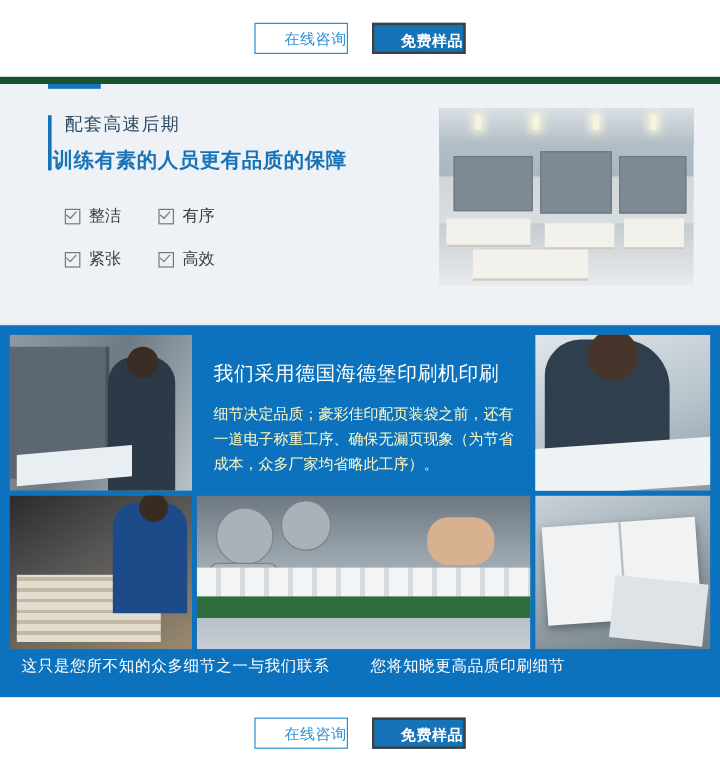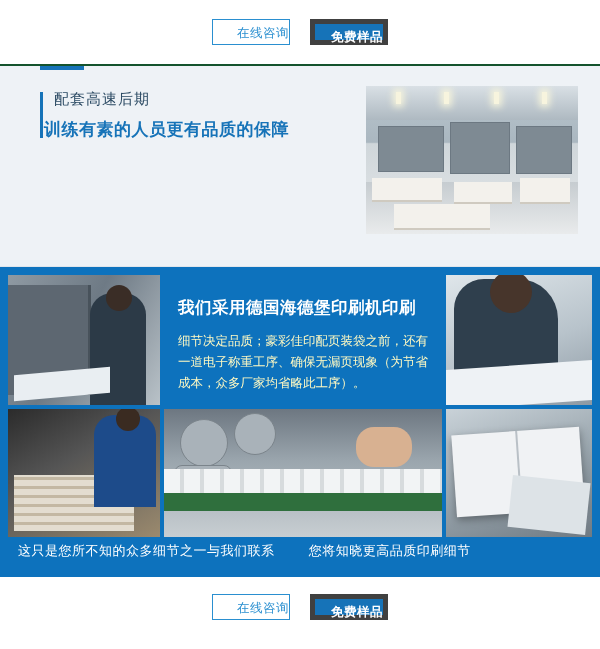--- a/index.html
+++ b/index.html
@@ -44,30 +44,30 @@
     user-select: none;
   }
   .btn-outline {
     border: 1px solid #2a8fd0;
     color: #2a8fd0;
     background: #ffffff;
   }
   .btn-solid {
     background: #1673b8;
     color: #ffffff;
-    border: 5px solid #404040;
+    border: 2px solid #404040;
     font-weight: bold;
   }
 
   
   .panel-one {
     position: relative;
     height: 200px;
     background: #eef2f6;
-    border-top: 2px solid #14532d;
+    border-top: 6px solid #14532d;
     border-bottom: 1px solid #dfe5eb;
   }
   .panel-one .tab-accent {
     position: absolute;
     top: 0;
     left: 40px;
     width: 44px;
     height: 4px;
     background: #1673b8;
   }
@@ -186,21 +186,21 @@
   .c1 { left: 0;   top: 0;   width: 152px; height: 130px; }
   .c2 { left: 156px; top: 0; width: 278px; height: 130px; background: #0d72bd; }
   .c3 { left: 438px; top: 0; width: 146px; height: 130px; }
   .c4 { left: 0;   top: 134px; width: 152px; height: 128px; }
   .c5 { left: 156px; top: 134px; width: 278px; height: 128px; }
   .c6 { left: 438px; top: 134px; width: 146px; height: 128px; }
 
   .txt-head {
     color: #ffffff;
     font-size: 16.5px;
-    font-weight: bold;
+    font-weight: normal;
     letter-spacing: 0.5px;
     padding: 22px 14px 0 14px;
   }
   .txt-body {
     color: #fef9c3;
     font-size: 12.5px;
     line-height: 21px;
     padding: 12px 14px 0 14px;
     text-align: justify;
   }
@@ -319,20 +319,38 @@
   </div>
 
   <div class="panel-one">
     <div class="tab-accent"></div>
     <div class="inner">
       <div class="p1-left">
         <div class="bar"></div>
         <div class="p1-title-sm">配套高速后期</div>
         <div class="p1-title-lg">训练有素的人员更有品质的保障</div>
 
+        <div class="check-grid">
+          <div class="check-item">
+            <span class="chk"></span>
+            <span>整洁</span>
+          </div>
+          <div class="check-item">
+            <span class="chk"></span>
+            <span>有序</span>
+          </div>
+          <div class="check-item">
+            <span class="chk"></span>
+            <span>紧张</span>
+          </div>
+          <div class="check-item">
+            <span class="chk"></span>
+            <span>高效</span>
+          </div>
+        </div>
       </div>
     </div>
 
     <div class="p1-photo">
       <div class="ceiling"></div>
       <div class="lamp" style="left:30px;"></div>
       <div class="lamp" style="left:78px;"></div>
       <div class="lamp" style="left:128px;"></div>
       <div class="lamp" style="left:176px;"></div>
       <div class="floor"></div>

